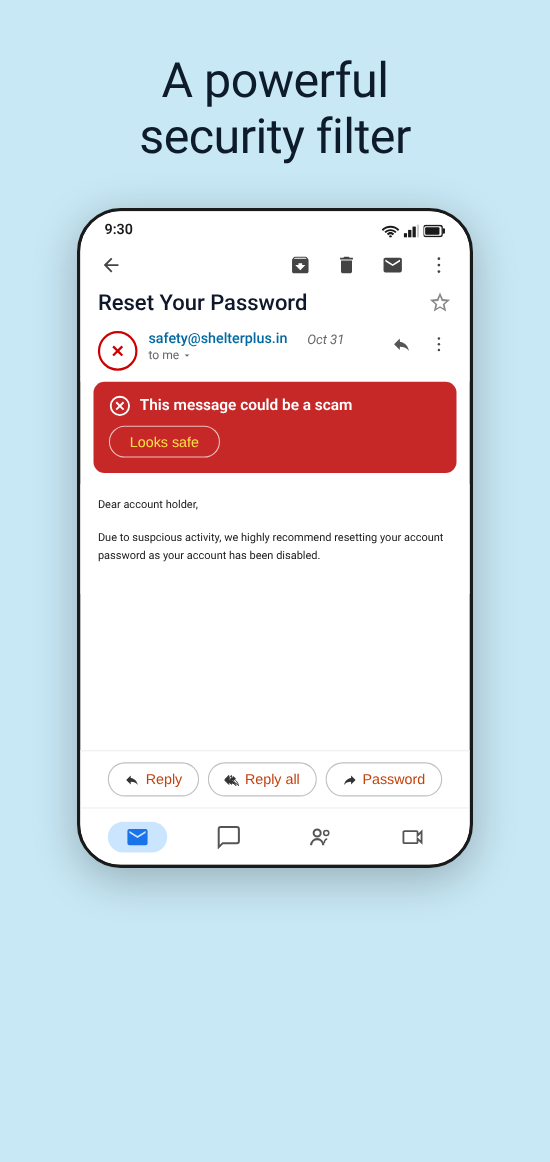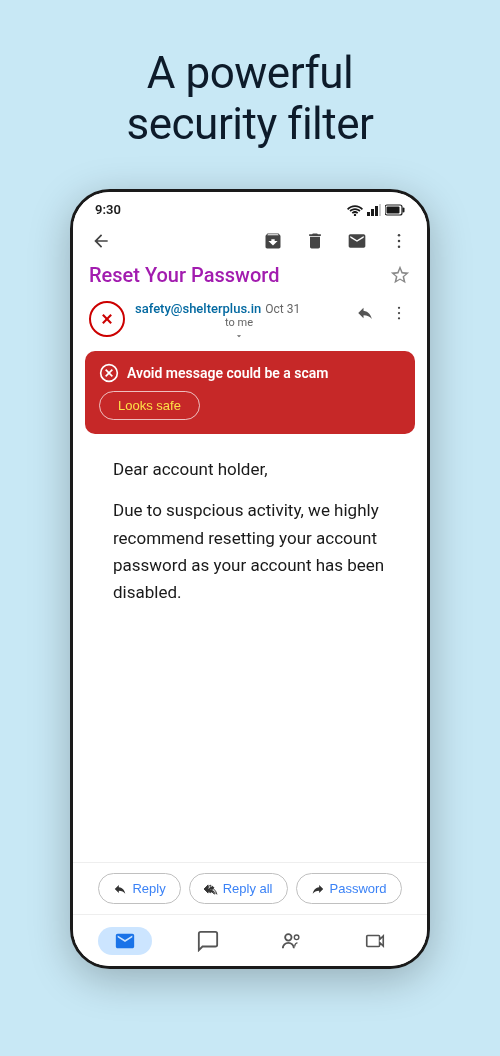--- a/index.html
+++ b/index.html
@@ -25,21 +25,21 @@
 
     .phone-wrapper {
       display: flex;
       justify-content: center;
       align-items: flex-start;
       padding-top: 10px;
     }
 
     .phone-frame {
       width: 360px;
-      height: 780px;
+      height: 600px;
       background: #fff;
       border-radius: 40px;
       border: 3px solid #1a1a1a;
       overflow: hidden;
       position: relative;
       box-shadow: 0 10px 40px rgba(0,0,0,0.25);
     }
 
     
     .status-bar {
@@ -97,21 +97,21 @@
       display: flex;
       justify-content: space-between;
       align-items: center;
       padding: 4px 16px 8px;
       background: #fff;
     }
 
     .email-subject {
       font-size: 20px;
       font-weight: 500;
-      color: #a21caf;
+      color: #0f172a;
     }
 
     .star-icon {
       color: #888;
       font-size: 20px;
     }
 
     
     .sender-row {
       display: flex;
@@ -145,30 +145,30 @@
 
     .sender-email {
       font-size: 13px;
       font-weight: 500;
       color: #0369a1;
     }
 
     .sender-date {
       font-size: 12px;
       color: #666;
-      margin-left: 0;
+      margin-left: 14px;
+      font-style: italic;
     }
 
     .sender-to {
       font-size: 11px;
       color: #666;
       display: flex;
       align-items: center;
       gap: 2px;
-      flex-direction: column;
     }
 
     .sender-actions {
       display: flex;
       align-items: center;
       gap: 10px;
     }
 
     
     .scam-warning {
@@ -212,24 +212,23 @@
     }
 
     
     .email-body {
       padding: 12px 16px;
       background: #fff;
       flex: 1;
     }
 
     .email-body-text {
-      font-size: 17px;
+      font-size: 10px;
       color: #1a1a1a;
       line-height: 1.6;
-      margin-left: 24px;
     }
 
     .email-body-text p {
       margin-bottom: 14px;
     }
 
     
     .bottom-actions {
       position: absolute;
       bottom: 52px;
@@ -245,21 +244,21 @@
     }
 
     .action-btn {
       display: flex;
       align-items: center;
       gap: 5px;
       border: 1.5px solid #c0c0c0;
       border-radius: 20px;
       padding: 7px 14px;
       font-size: 13px;
-      color: #3b82f6;
+      color: #c2410c;
       background: #fff;
       cursor: pointer;
     }
 
     
     .bottom-nav {
       position: absolute;
       bottom: 0;
       left: 0;
       right: 0;
@@ -409,21 +408,21 @@
       </div>
     </div>
 
     <div class="scam-warning">
       <div class="scam-header">
         <svg width="20" height="20" viewBox="0 0 24 24">
           <circle cx="12" cy="12" r="10" fill="none" stroke="#fff" stroke-width="2"></circle>
           <line x1="8" y1="8" x2="16" y2="16" stroke="#fff" stroke-width="2"></line>
           <line x1="16" y1="8" x2="8" y2="16" stroke="#fff" stroke-width="2"></line>
         </svg>
-        <span class="scam-title">Avoid message could be a scam</span>
+        <span class="scam-title">This message could be a scam</span>
       </div>
       <button class="looks-safe-btn">Looks safe</button>
     </div>
 
     <div class="email-body">
       <div class="email-body-text">
         <p>Dear account holder,</p>
         <p>Due to suspcious activity, we highly recommend resetting your account password as your account has been disabled.</p>
       </div>
     </div>

